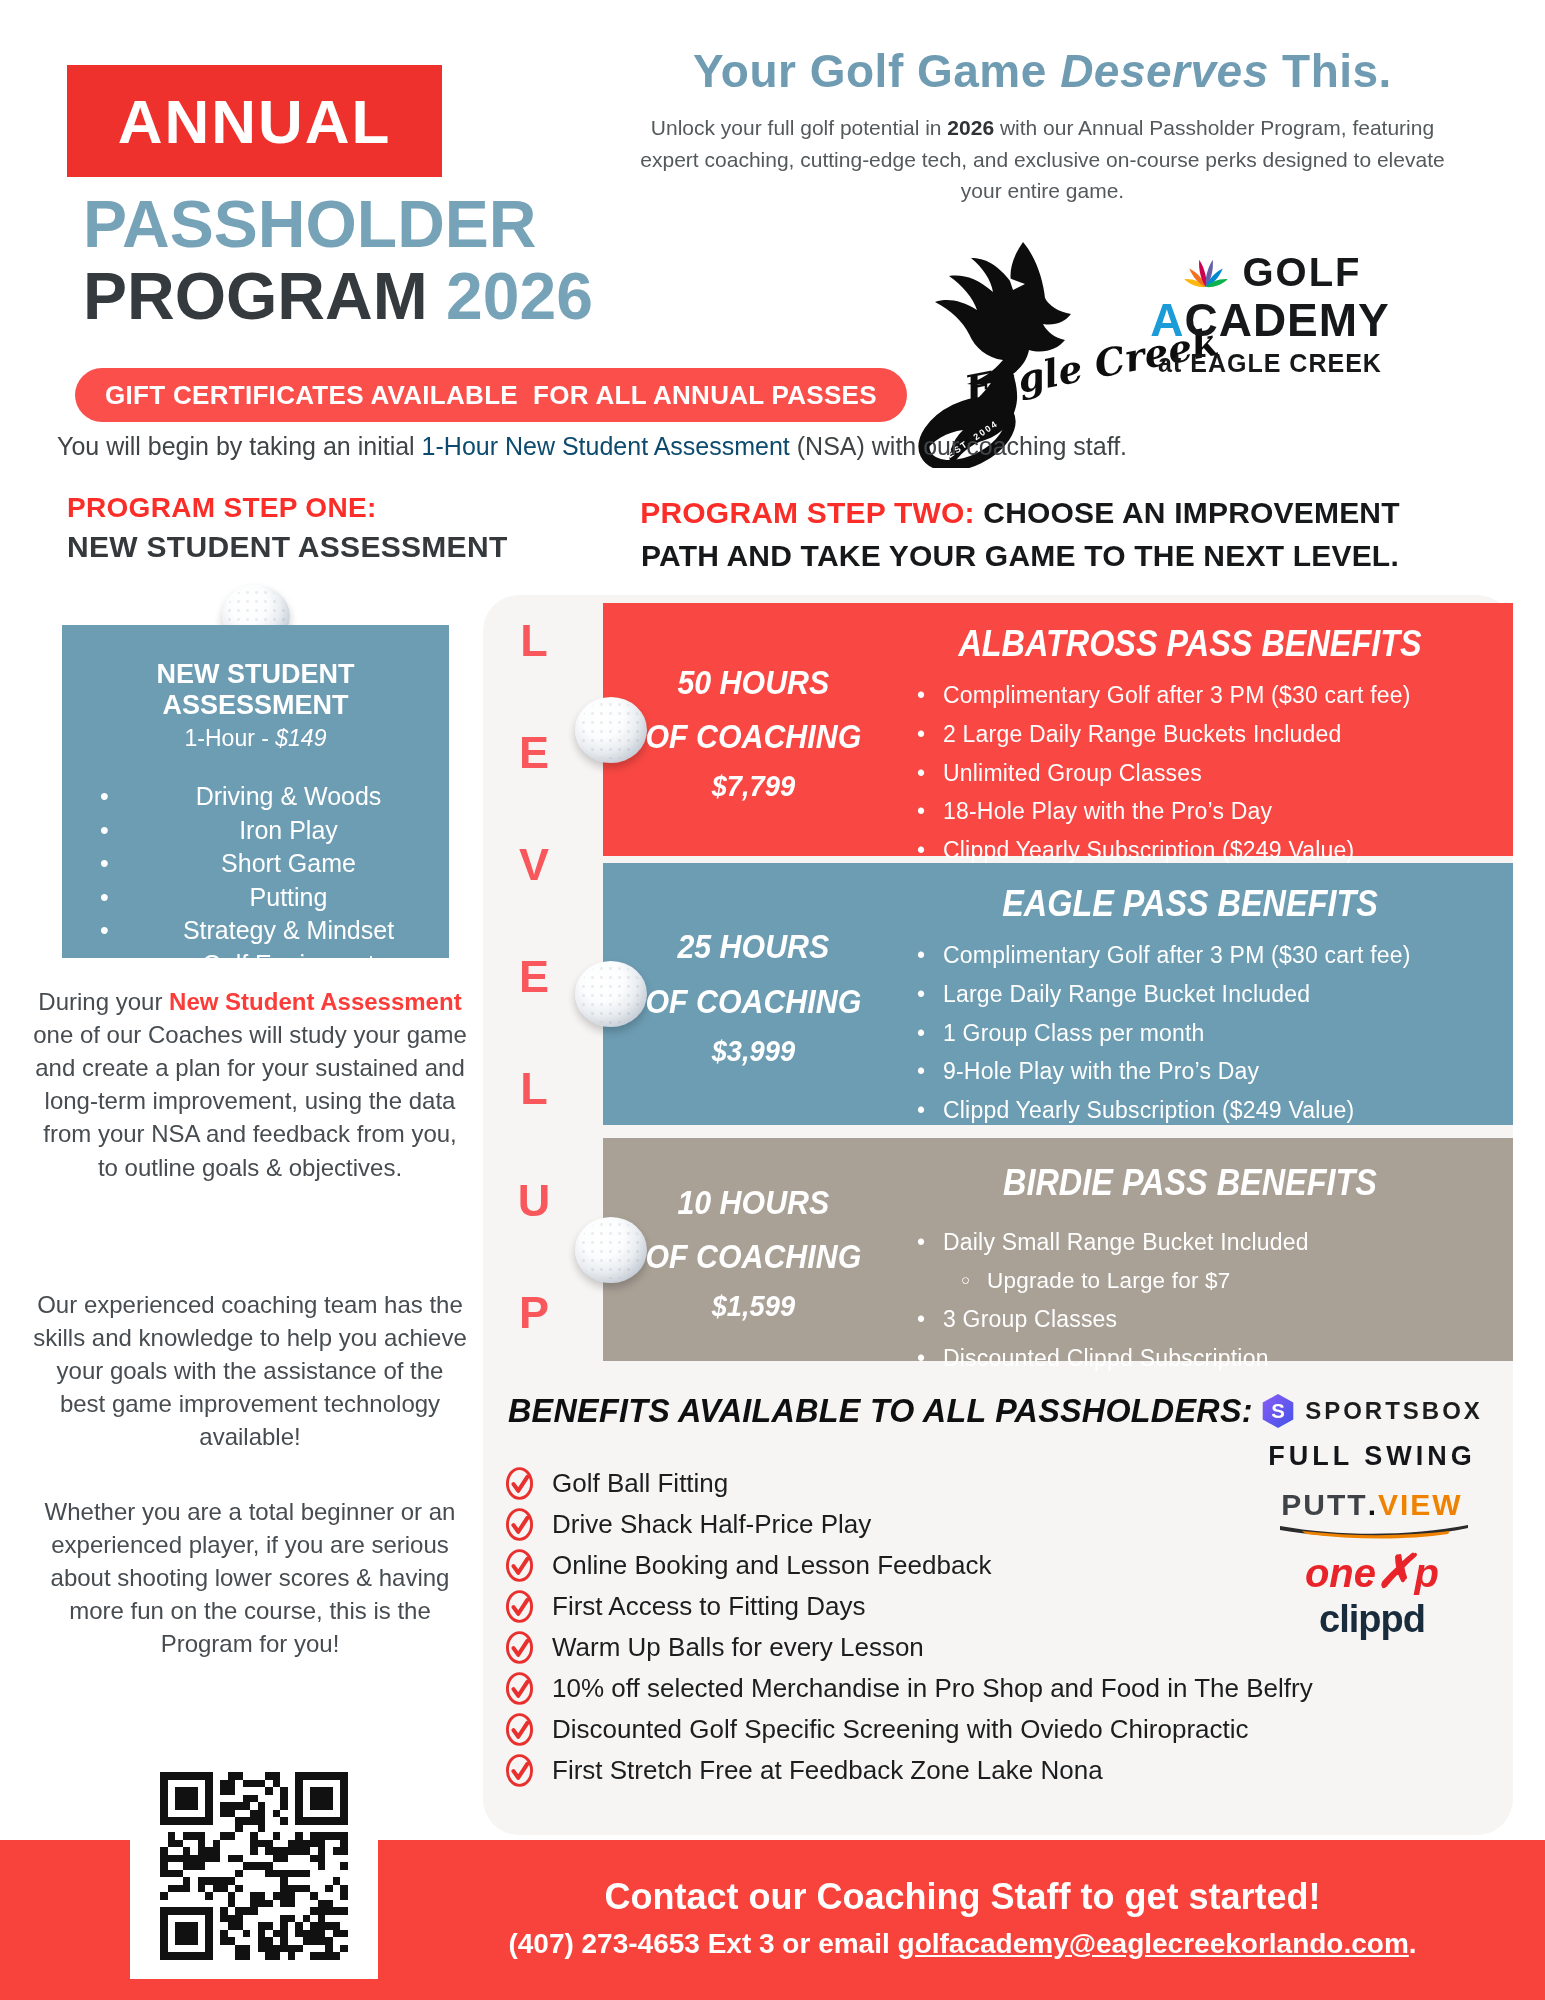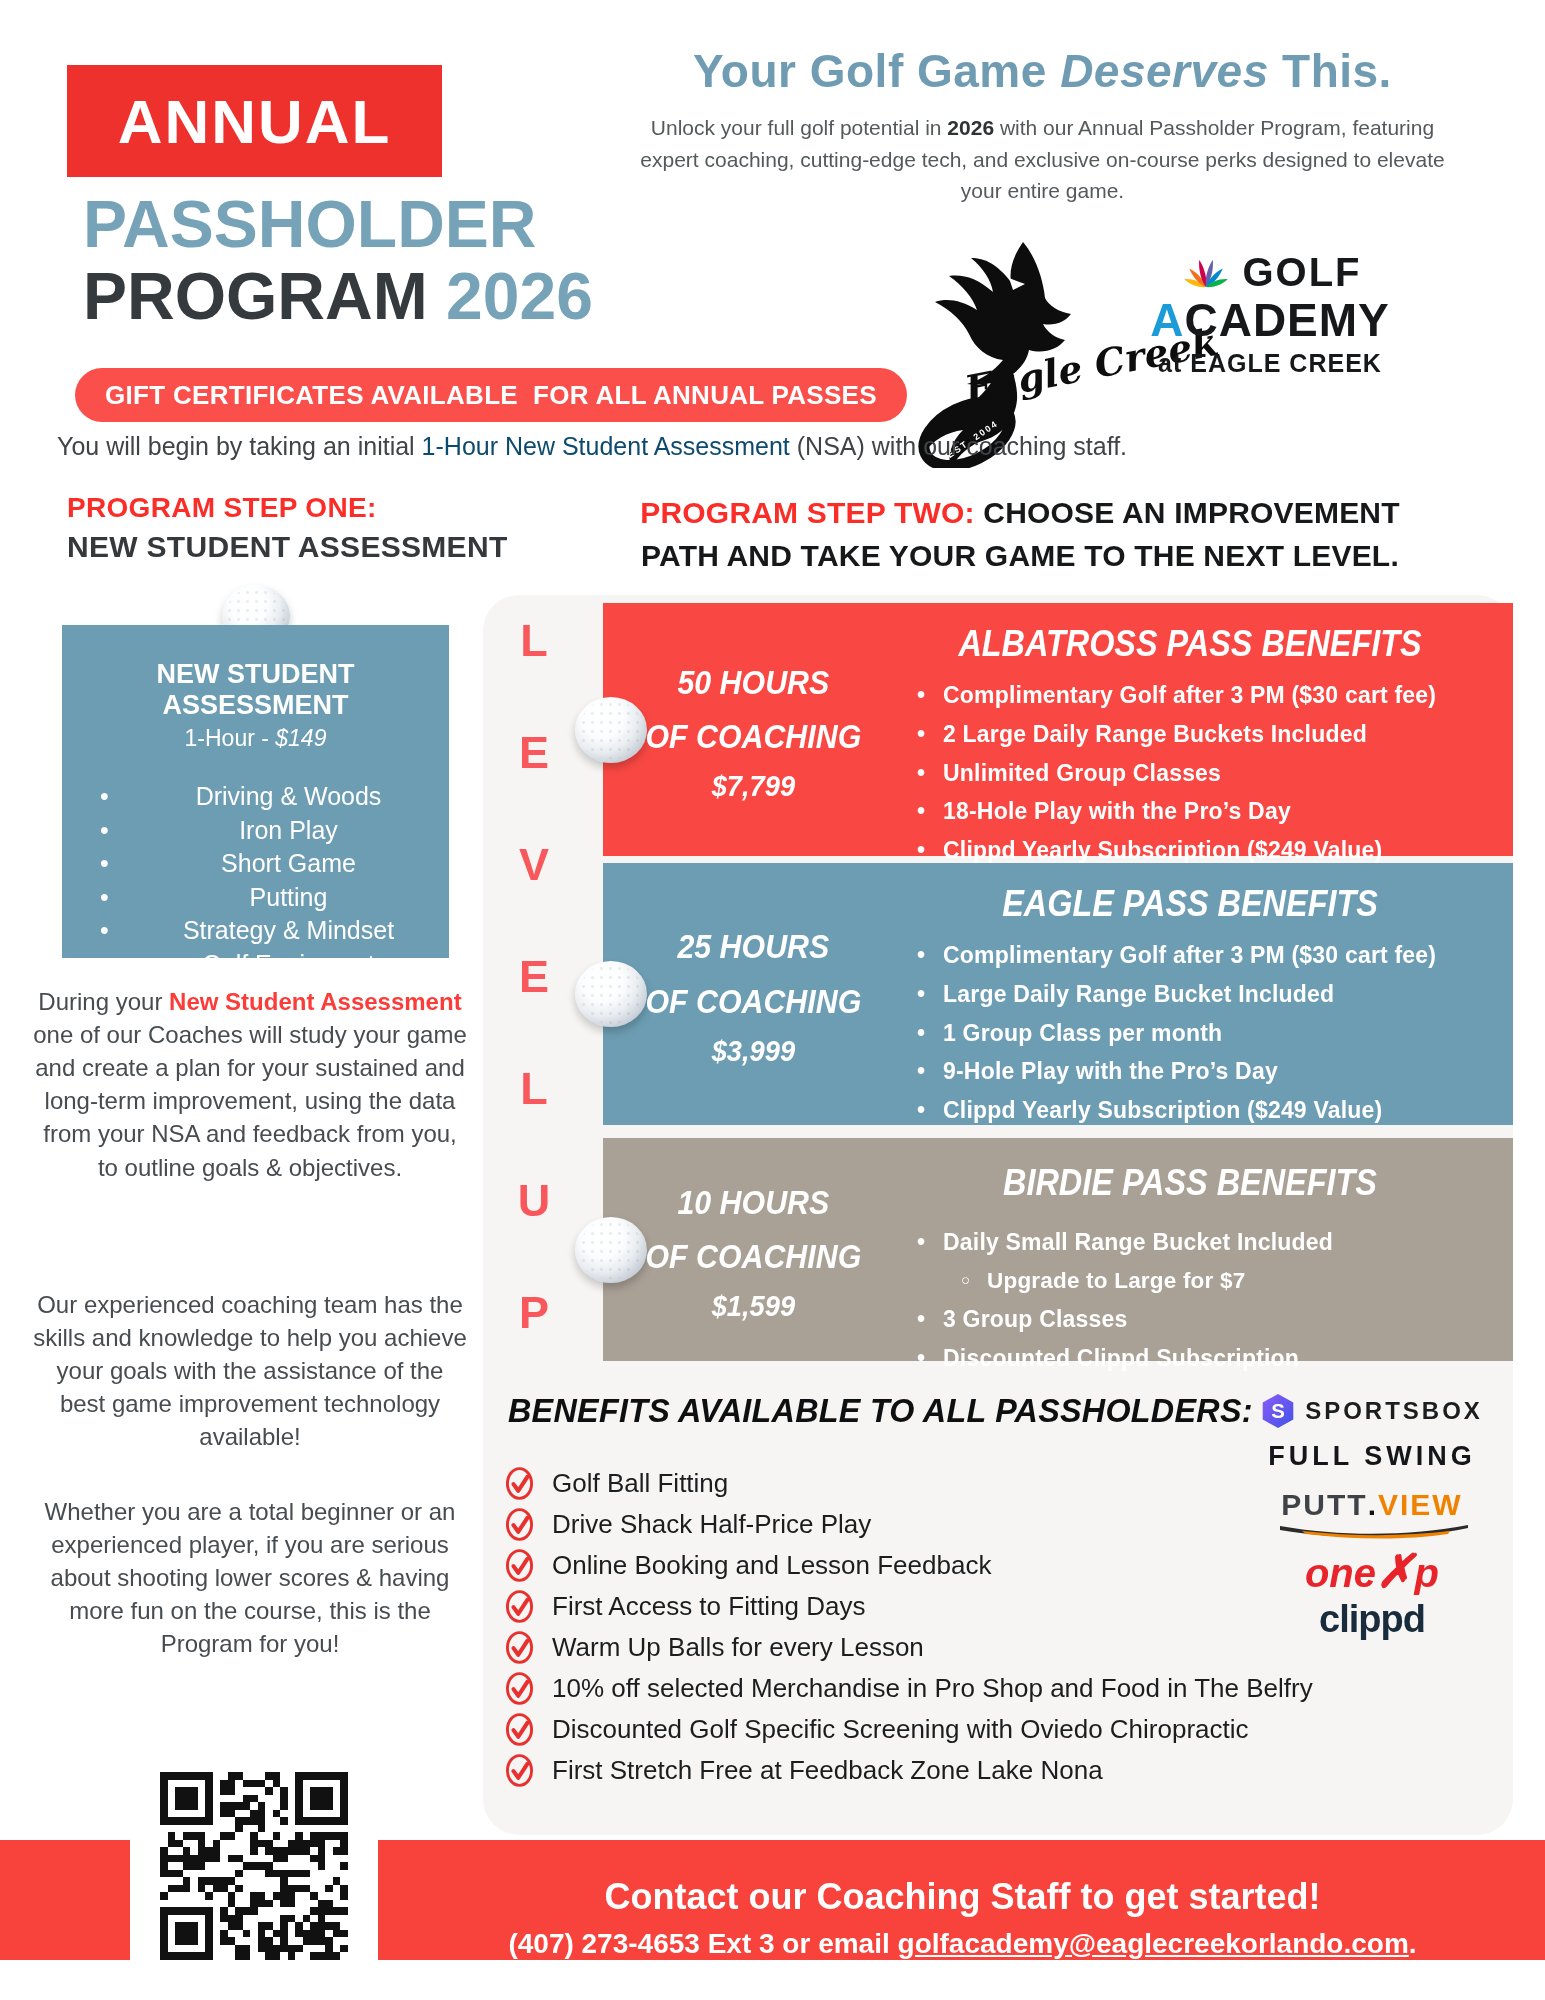--- a/index.html
+++ b/index.html
@@ -74,21 +74,21 @@
   .card-red{top:603px;height:253px;background:#f94843;}
   .card-blue{top:863px;height:262px;background:#6d9db3;}
   .card-tan{top:1138px;height:223px;background:#a9a096;}
   .card-ball{left:-28px;top:50%;transform:translateY(-50%);width:72px;height:66px;}
   .card-left{width:300px;display:flex;flex-direction:column;justify-content:center;align-items:center;}
   .card-left .hours{font-size:33px;font-weight:800;font-style:italic;line-height:1.65;text-align:center;display:inline-block;transform:scaleX(.92);}
   .card-left .price{font-size:29px;font-weight:800;font-style:italic;margin-top:6px;display:inline-block;transform:scaleX(.94);}
   .card-right{flex:1;padding:20px 46px 0 10px;}
   .card-title{text-align:center;font-size:36px;font-weight:800;font-style:italic;display:block;transform:scaleX(.9);white-space:nowrap;}
   .benefit-list{margin:16px 0 0 0;padding:0;list-style:none;}
-  .benefit-list li{font-size:23px;font-weight:700;line-height:1.25;margin-bottom:10px;padding-left:30px;position:relative;letter-spacing:.2px;}
+  .benefit-list li{font-size:23px;font-weight:400;line-height:1.25;margin-bottom:10px;padding-left:30px;position:relative;letter-spacing:.2px;}
   .benefit-list li::before{content:"•";position:absolute;left:4px;}
   .benefit-list li.sub{margin-left:44px;font-size:22.5px;}
   .benefit-list li.sub::before{content:"○";font-size:15px;top:4px;}
   .card-tan .card-title{margin-top:4px;}
   .card-tan .benefit-list{margin-top:24px;}
 
   .benefits-title{left:508px;top:1391px;font-size:34px;font-weight:800;font-style:italic;color:#0e0f10;transform:scaleX(.95);transform-origin:left;white-space:nowrap;letter-spacing:.3px;}
   .checklist{left:505px;top:1463px;}
   .check-row{display:flex;align-items:center;height:41px;gap:18px;}
   .check-icon{width:29px;height:35px;flex:0 0 auto;}
@@ -102,21 +102,21 @@
   .p-puttview{top:1488px;font-size:30px;letter-spacing:2px;}
   .p-puttview .putt{color:#3f4347;font-weight:600;}
   .p-puttview .dot{color:#111;font-weight:800;}
   .p-puttview .view{color:#ef8200;font-weight:700;}
   .p-swoosh{top:1524px;}
   .p-onexp{top:1544px;font-size:40px;font-weight:800;font-style:italic;color:#e8232a;}
   .p-onexp .x{font-size:46px;}
   .p-clippd{top:1598px;font-size:38px;font-weight:800;letter-spacing:-1px;color:#182c3d;}
 
   
-  .footer{left:0;top:1840px;width:1545px;height:120px;background:#f8423c;color:#fff;box-sizing:border-box;padding-left:380px;text-align:center;}
+  .footer{left:0;top:1840px;width:1545px;height:160px;background:#f8423c;color:#fff;box-sizing:border-box;padding-left:380px;text-align:center;}
   .footer .l1{margin-top:36px;font-size:36px;font-weight:800;}
   .footer .l2{margin-top:10px;font-size:28px;font-weight:700;}
   .footer a{color:#fff;text-decoration:underline;font-weight:800;}
 </style>
 </head>
 <body>
 
 <div class="page">
 
   <div class="abs annual-box">

